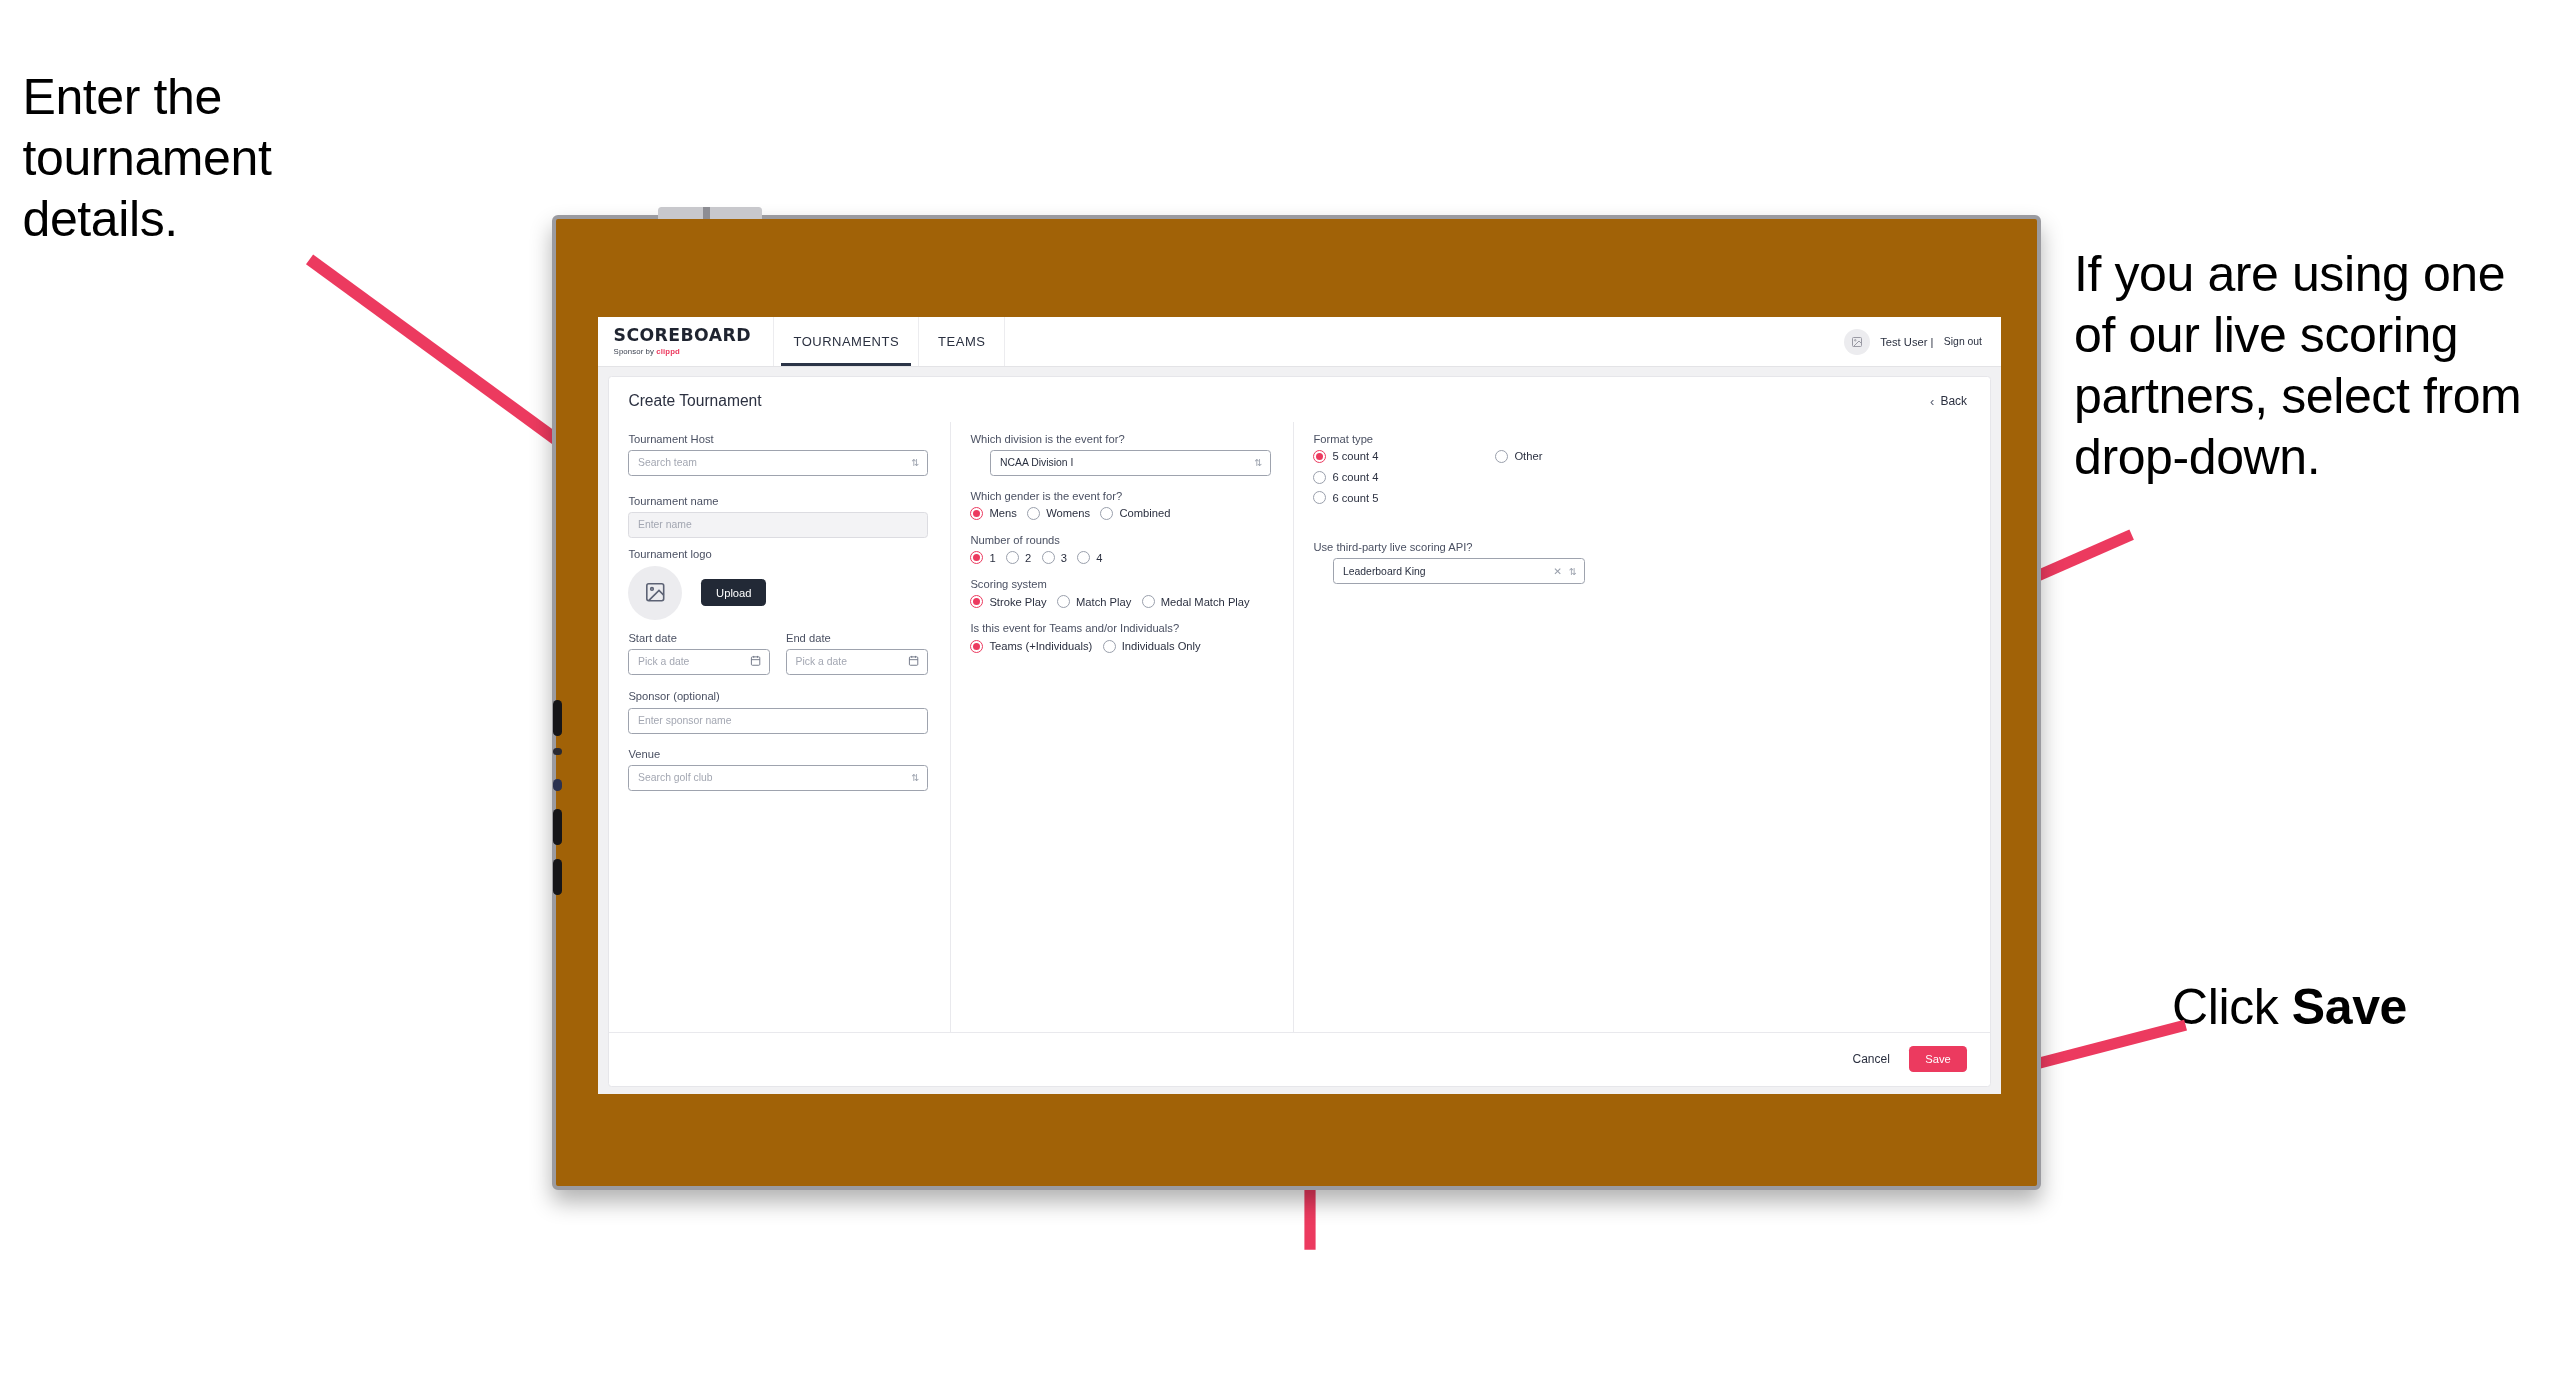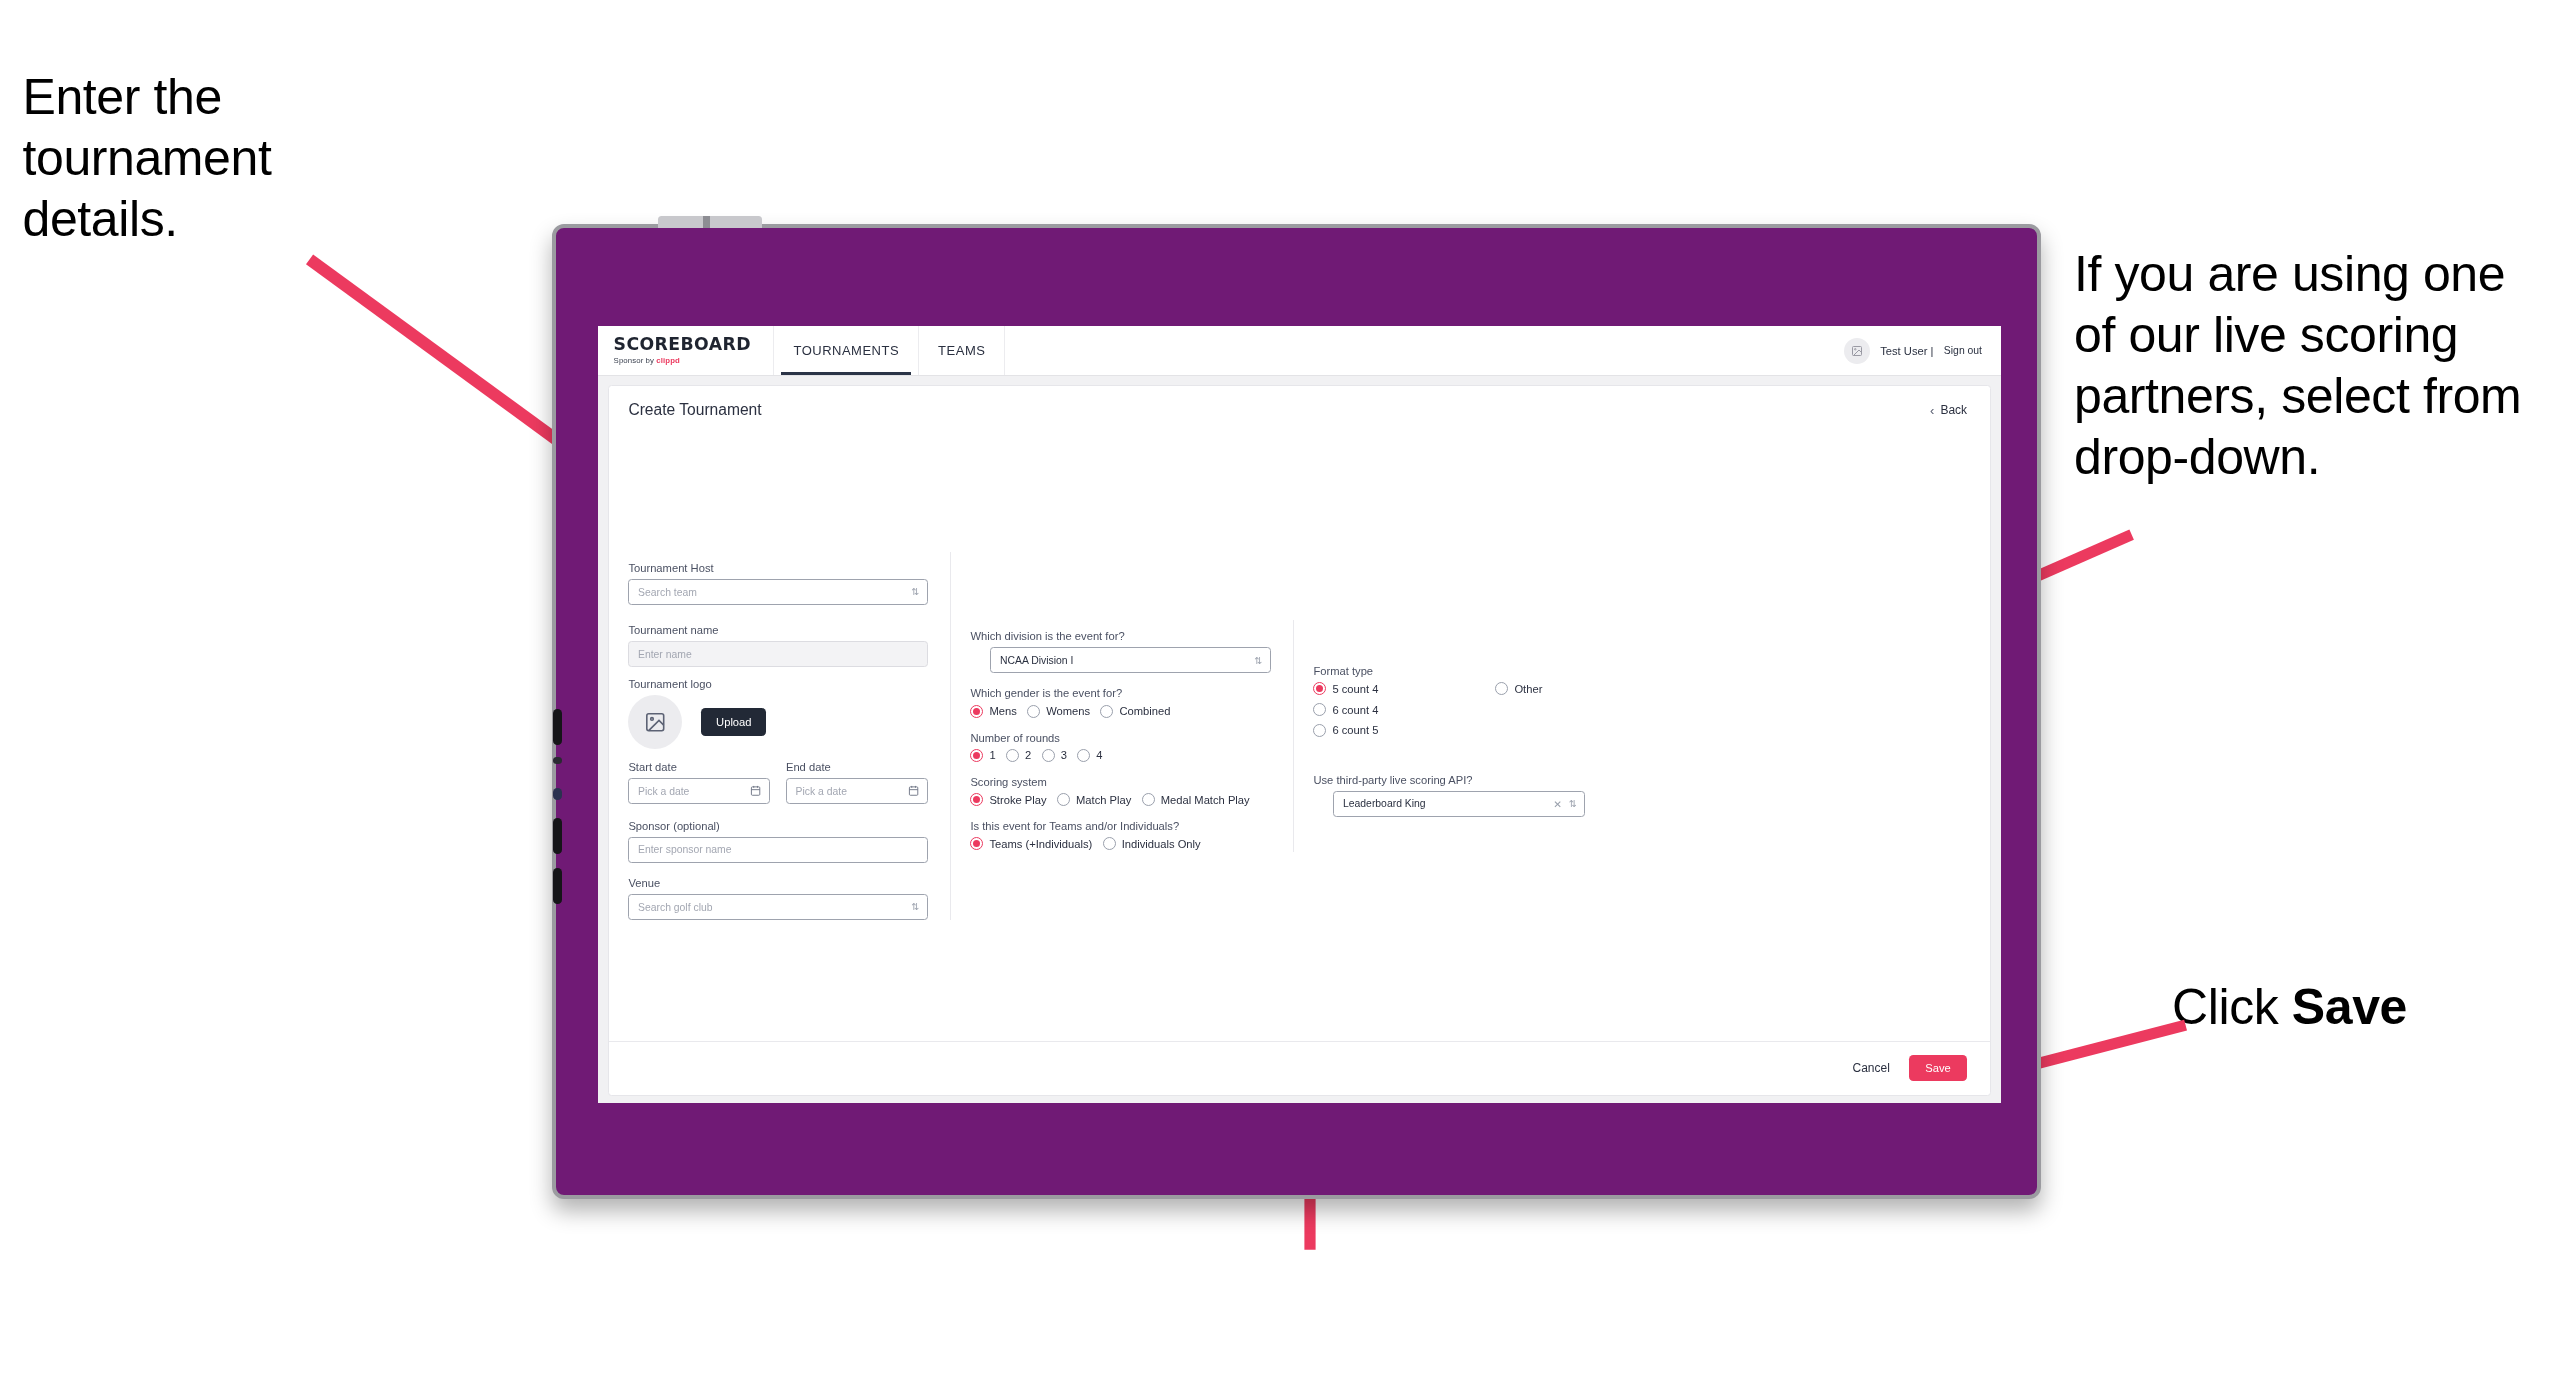--- a/index.html
+++ b/index.html
@@ -23,24 +23,24 @@
   #anno-right  { left: 2074px; top: 244px; width: 484px; font-size: 50px; line-height: 1.22; }
   #anno-bottom { left: 951px; top: 1248px; width: 847px; font-size: 50px; line-height: 1.2; }
   #anno-save   { left: 2172px; top: 977px; width: 363px; font-size: 50px; line-height: 1.2; }
   #anno-save b { font-weight: 700; }
 
   
   .arrow { position: absolute; pointer-events: none; }
 
   
   .tablet {
-    position: absolute; left: 552px; top: 224px;
+    position: absolute; left: 552px; top: 215px;
     width: 1489px; height: 975px;
-    background: #701a75;
-    border-radius: 12px;
+    background: #a16207;
+    border-radius: 6px;
     border: 4.3px solid #9b9ba0;
     box-shadow: 0 12px 22.5px rgba(0,0,0,0.30);
   }
   .tablet-topbtn {
     position: absolute; left: 102px; top: -12px;
     width: 104px; height: 12px;
     background: #c8c8cc; border-radius: 3.5px 3.5px 0 0;
   }
   .tablet-topbtn2 {
     position: absolute; left: 147px; top: -12px;
@@ -111,21 +111,21 @@
     display: flex; align-items: center; justify-content: space-between;
     padding: 15.6px 22.5px 12px 19px;
   }
   .card-title { font-size: 15.6px; color: #2b3040; }
   .back-link {
     display: flex; align-items: center; gap: 6px;
     font-size: 12px; color: #2b3040; cursor: pointer;
   }
   .back-chev { font-size: 13px; color: #5c6274; line-height: 1; }
 
-  .columns { display: flex; flex: 1; min-height: 0; align-items: center; }
+  .columns { display: flex; flex: 1; min-height: 0; }
   .col { padding: 10.4px 22.5px 0 19px; }
   .col-1 { width: 342px; border-right: 0.9px solid #e9e9ed; }
   .col-2 { width: 343px; border-right: 0.9px solid #e9e9ed; }
   .col-3 { flex: 1; }
 
   .field-label {
     font-size: 11.2px; color: #4a5062; margin: 10.4px 0 5.2px 0;
   }
   .field-label.first { margin-top: 0; }
 

